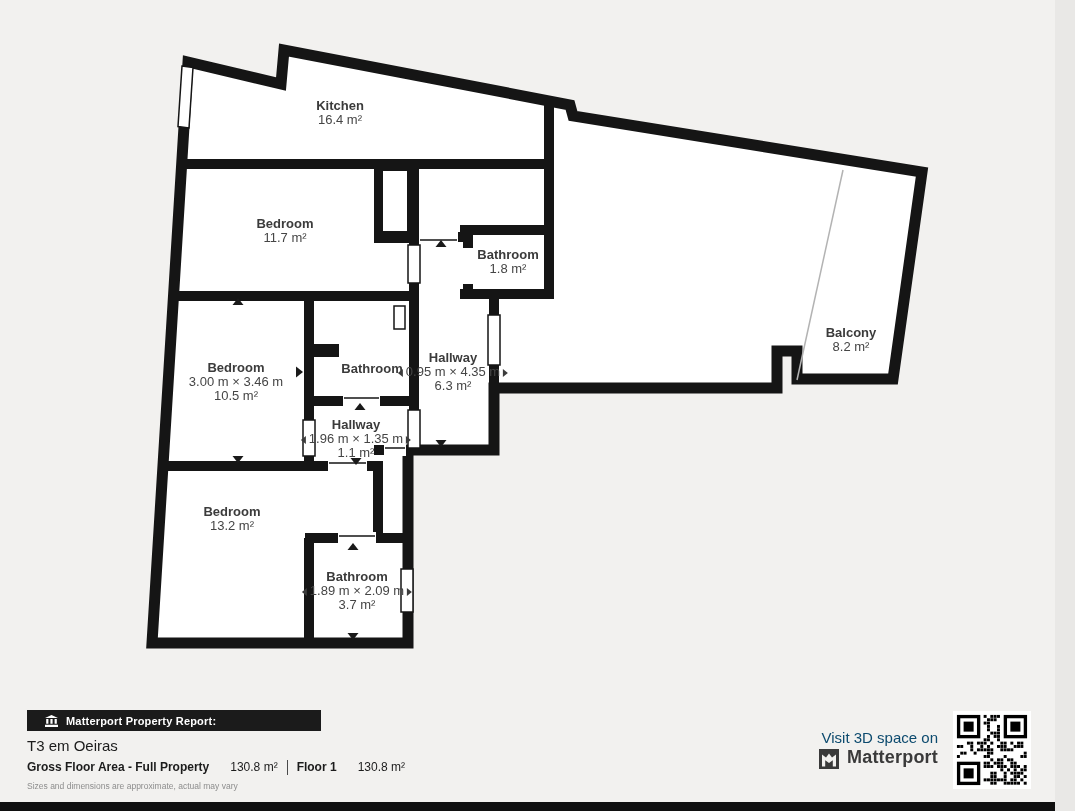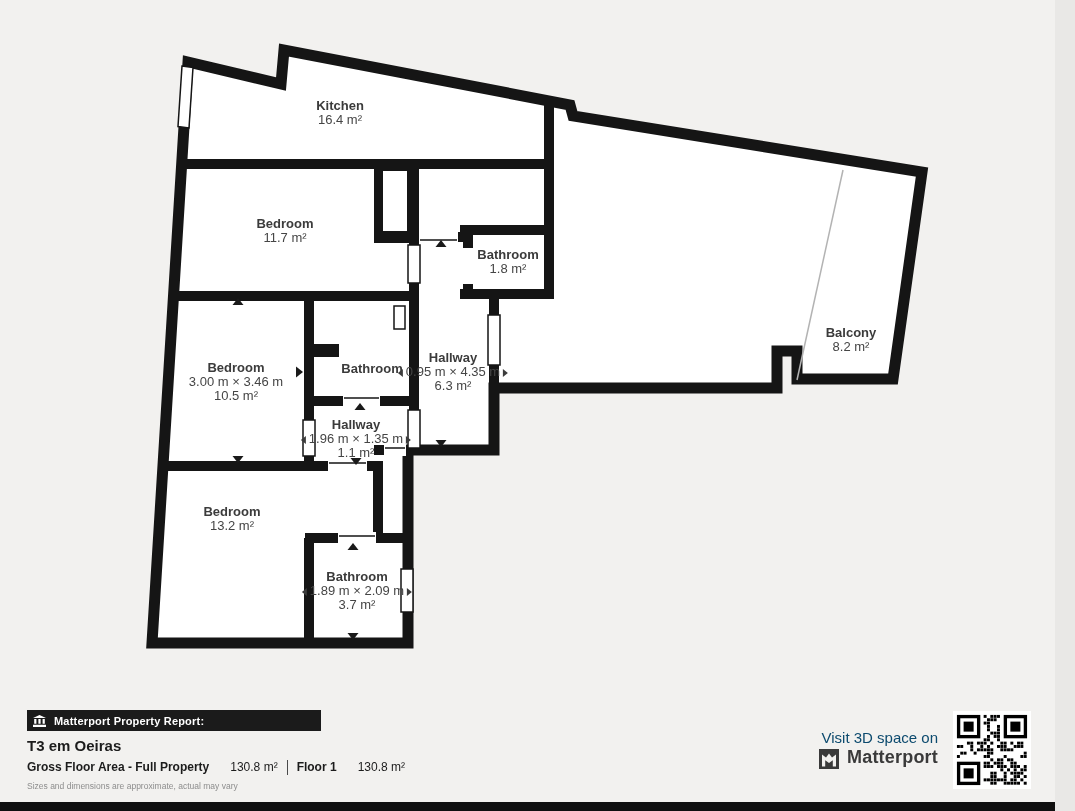--- a/index.html
+++ b/index.html
@@ -10,23 +10,23 @@
   .room-label{position:absolute;transform:translateX(-50%);text-align:center;
               color:#3f3f3f;white-space:nowrap;pointer-events:none}
   .rn{font-size:13px;font-weight:bold;line-height:15px;color:#3b3b3b}
   .rd,.ra{font-size:13px;line-height:14px;color:#454545}
   .tri{display:inline-block;width:0;height:0;border-top:4px solid transparent;
        border-bottom:4px solid transparent;vertical-align:-1px}
   .tri-l{border-right:5px solid #3b3b3b;margin-right:3px}
   .tri-r{border-left:5px solid #3b3b3b;margin-left:3px}
   
   .badge{position:absolute;left:27px;top:710px;width:294px;height:21px;background:#1b1b1b;
-         display:flex;align-items:center;padding-left:6px;box-sizing:border-box}
+         display:flex;align-items:center;padding-left:18px;box-sizing:border-box}
   .badge span{color:#ffffff;font-size:11px;font-weight:bold;margin-left:8px;letter-spacing:.2px}
-  .prop-title{position:absolute;left:27px;top:737px;font-size:15px;font-weight:bold;color:#1c1c1c}
+  .prop-title{position:absolute;left:27px;top:737px;font-size:15px;font-weight:normal;color:#1c1c1c}
   .gfa{position:absolute;left:27px;top:760px;display:flex;
        font-size:12px;color:#1c1c1c}
   .gfa b{font-weight:bold}
   .gfa .val{margin-left:21px}
   .gfa .sep{width:1px;height:15px;background:#4a4a4a;margin:0 9px}
   .disclaimer{position:absolute;left:27px;top:781px;font-size:8.5px;color:#8d8d8d}
   .visit{position:absolute;right:117px;top:729px;font-size:15px;color:#0c4a6e}
   .brand{position:absolute;right:117px;top:747px;display:flex;align-items:flex-start;gap:6px}
   .brand span{font-size:18px;font-weight:bold;color:#3a3a3a;letter-spacing:.2px}
   .qr{position:absolute;right:24px;top:711px;background:#ffffff}

